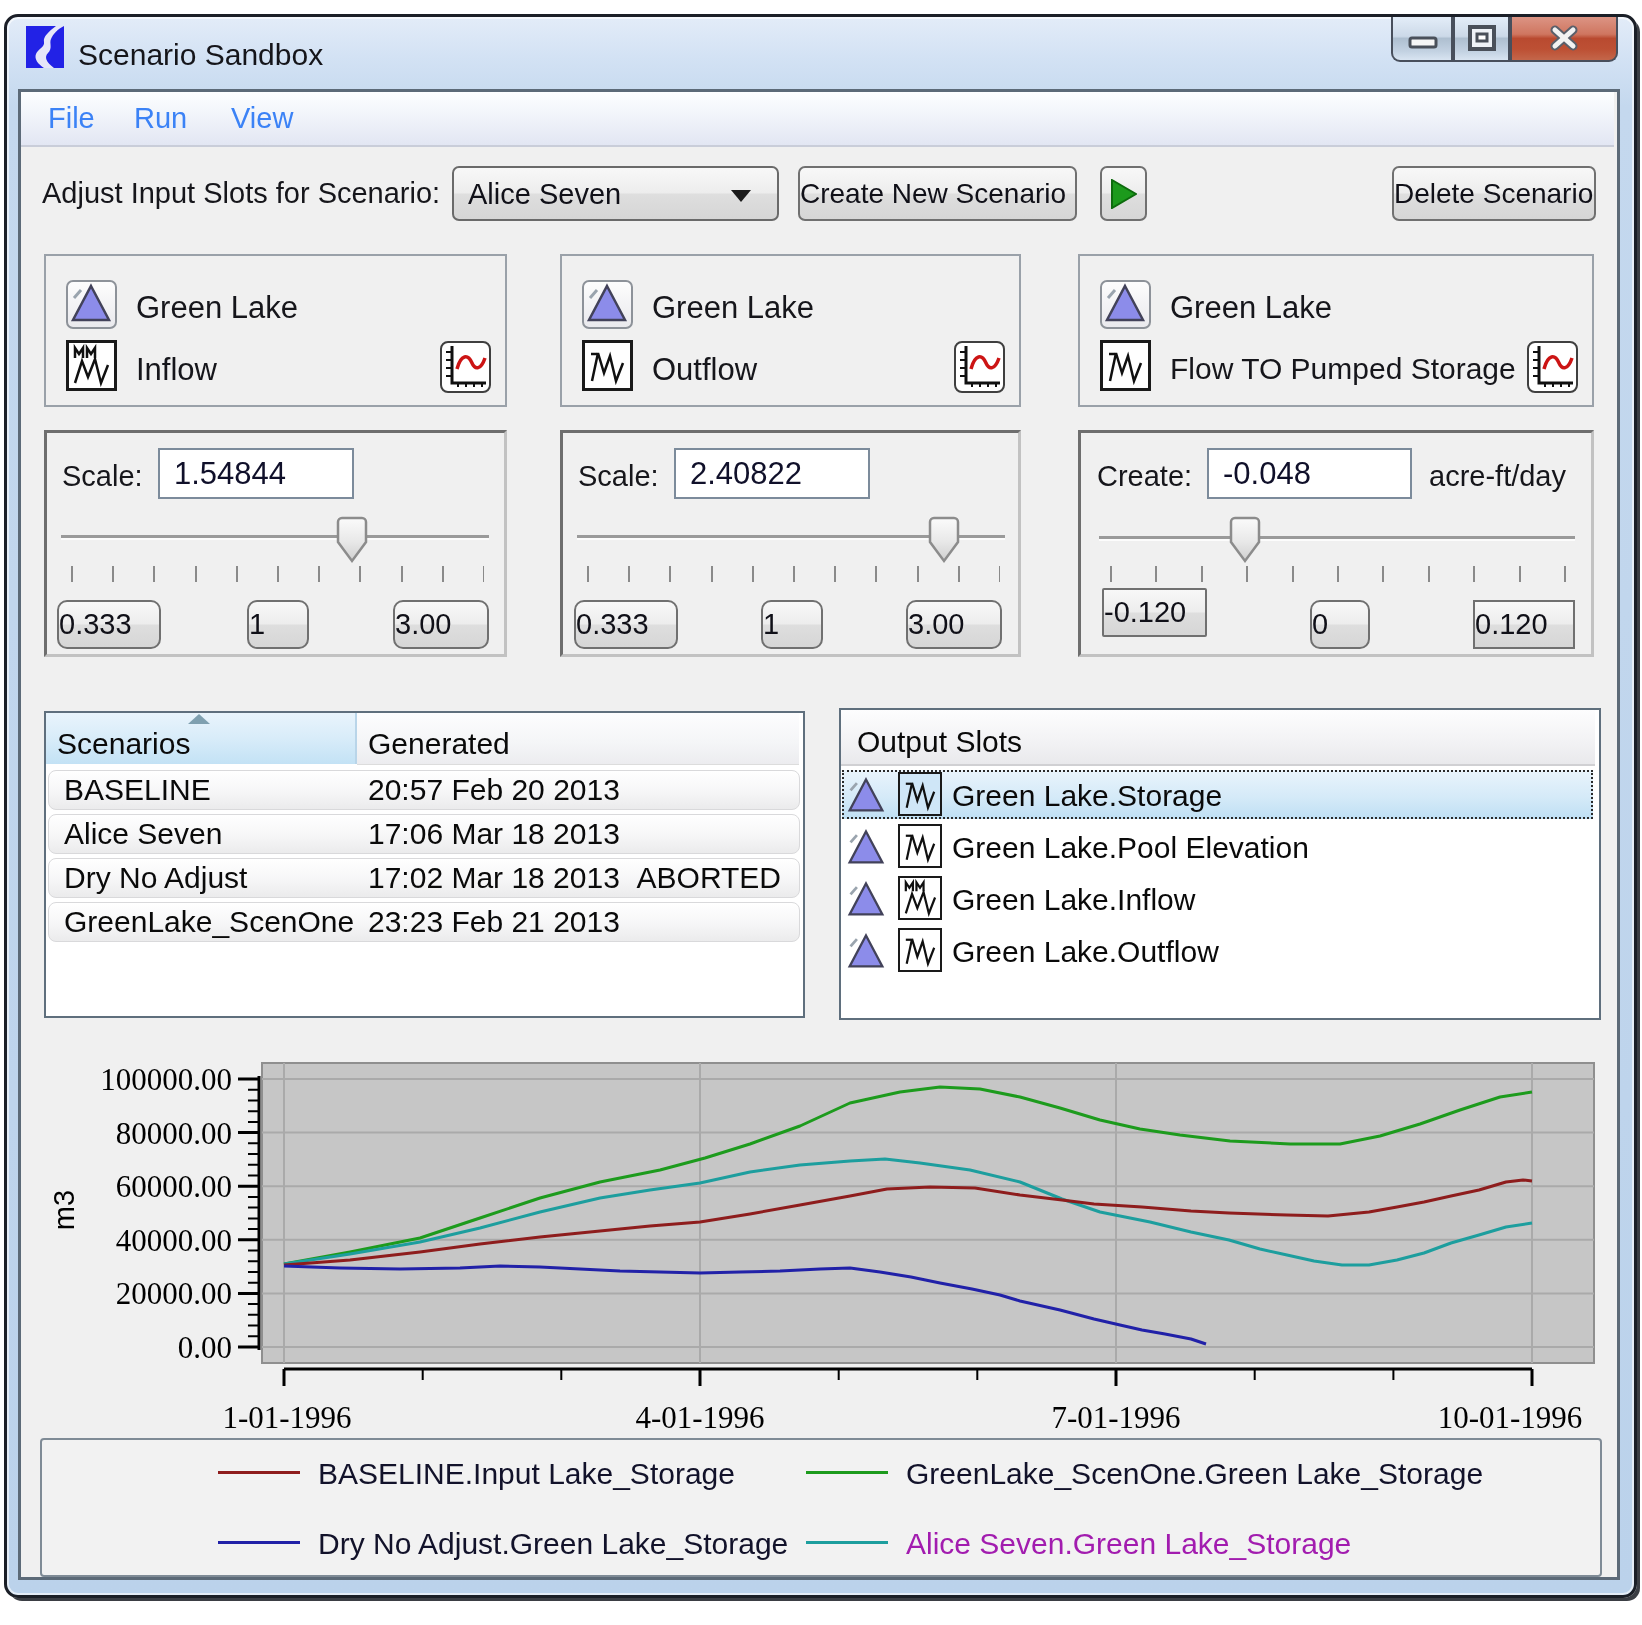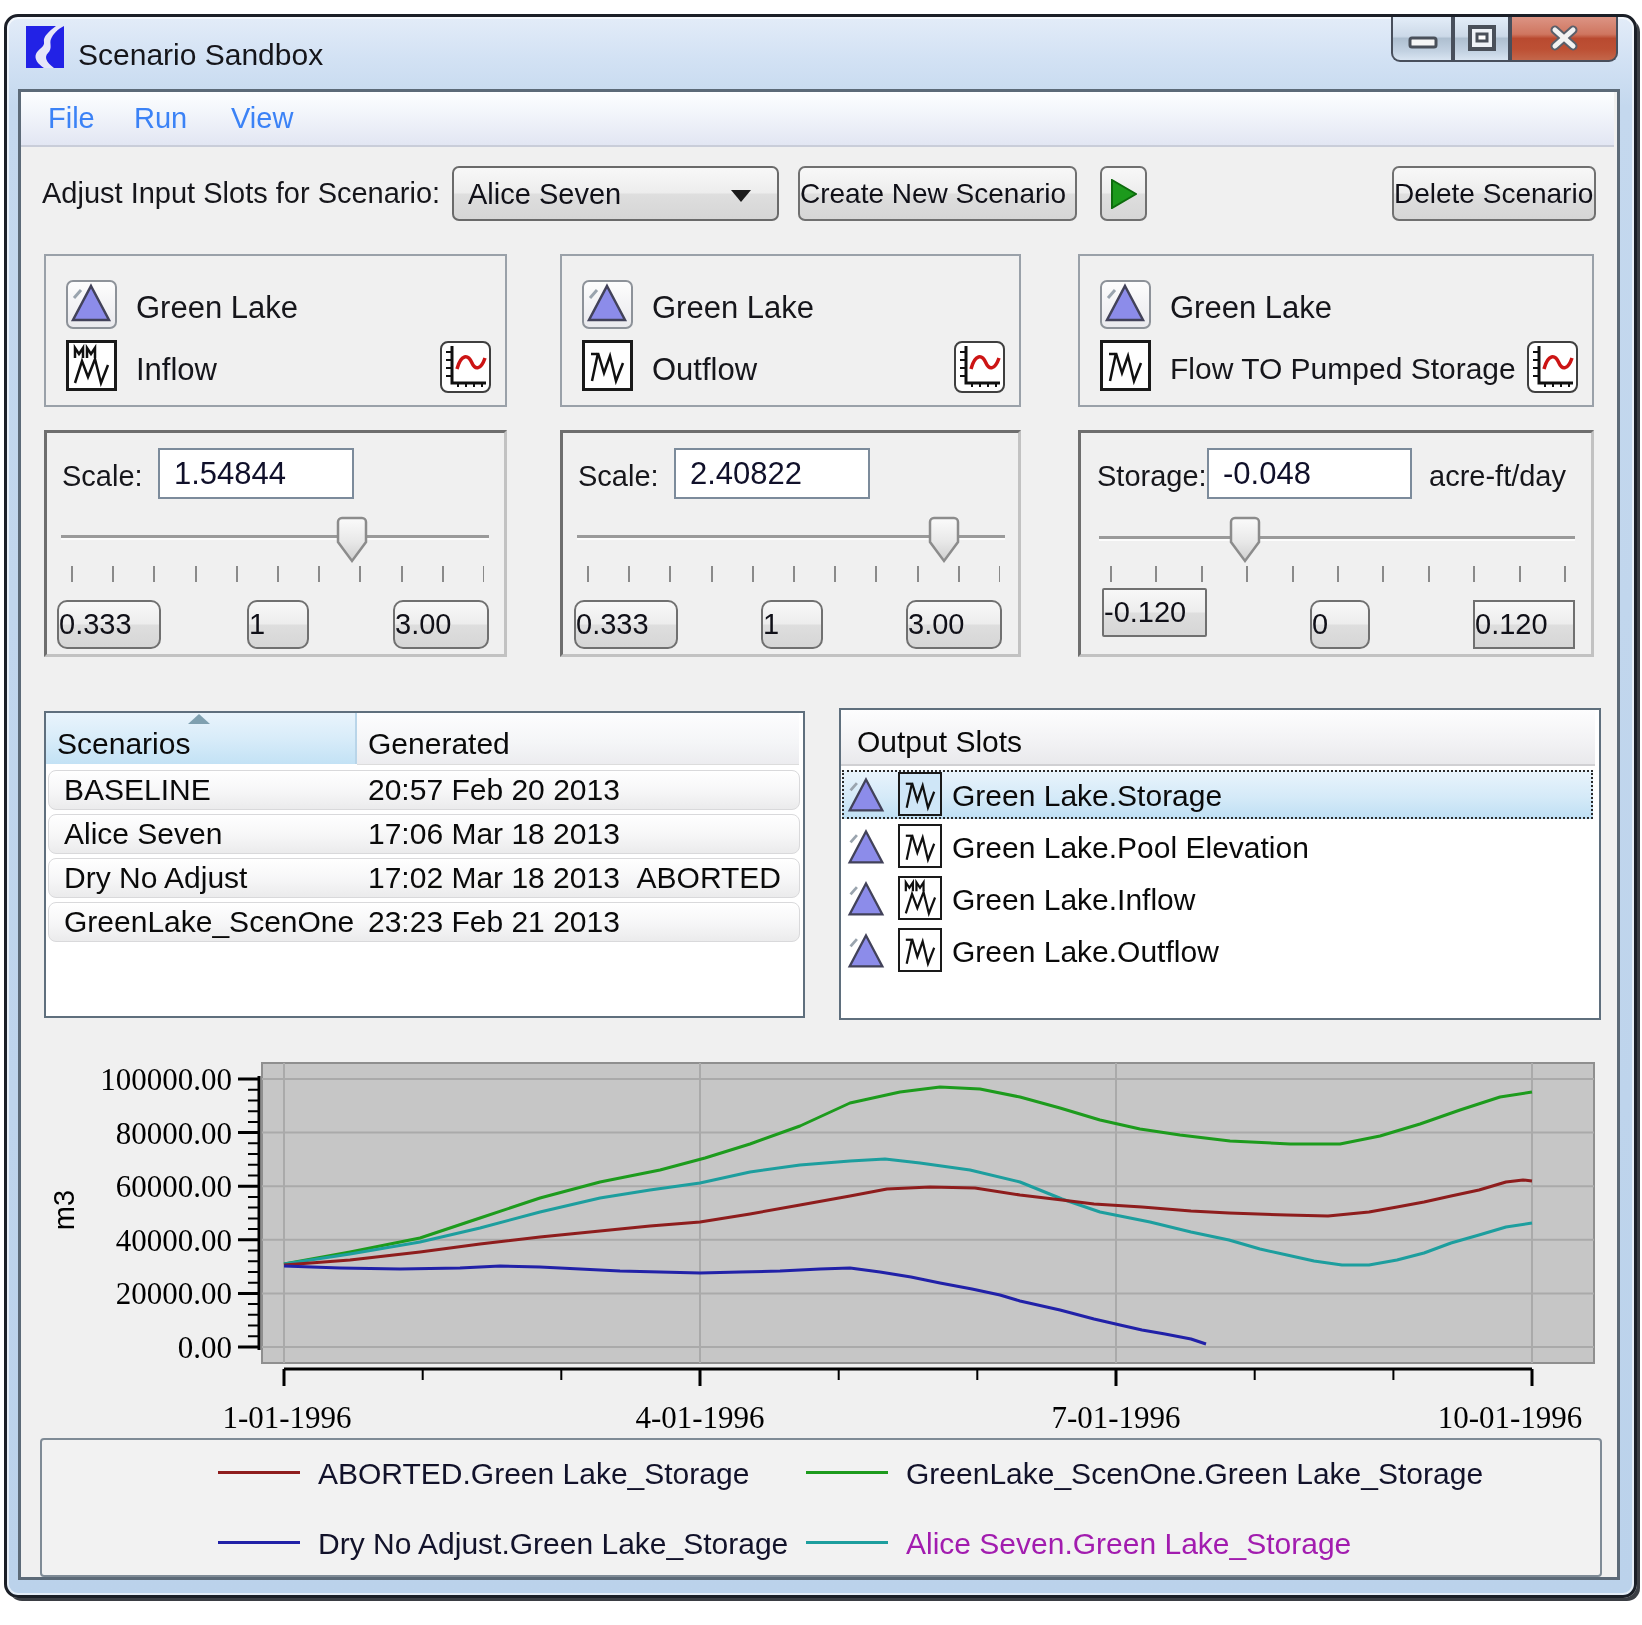--- a/index.html
+++ b/index.html
@@ -191,21 +191,21 @@
 <div class="input" style="left:674px;top:448px;width:192px;height:47px;line-height:47px"><span style="margin-left:14px">2.40822</span></div>
 <div class="abs" style="left:577px;top:535px;width:428px;height:3px;background:#9a9a9a;border-bottom:2px solid #fcfcfc"></div>
 <div class="abs" style="left:587px;top:566px;width:413px;height:16px;background:repeating-linear-gradient(90deg,#8a8a8a 0 2px,rgba(0,0,0,0) 2px 41.2px)"></div>
 <svg class="abs" style="left:928px;top:516px" width="32" height="48" viewBox="0 0 32 48">
   <path d="M6,2 h20 a4,4 0 0 1 4,4 v20 L16,45 L2,26 v-20 a4,4 0 0 1 4,-4 z" fill="url(#hg)" stroke="#8c8c8c" stroke-width="2.5"></path>
 </svg>
 <div class="btn" style="left:574px;top:600px;width:100px;height:45px;line-height:45px;border-radius:10px">0.333</div>
 <div class="btn" style="left:761px;top:600px;width:58px;height:45px;line-height:45px;border-radius:10px">1</div>
 <div class="btn" style="left:906px;top:600px;width:92px;height:45px;line-height:45px;border-radius:10px">3.00</div>
 
-<div class="abs lbl" style="left:1097px;top:460px">Storage:</div>
+<div class="abs lbl" style="left:1097px;top:460px">Create:</div>
 <div class="input" style="left:1207px;top:448px;width:201px;height:47px;line-height:47px"><span style="margin-left:14px">-0.048</span></div>
 <div class="abs lbl" style="left:1429px;top:460px">acre-ft/day</div>
 <div class="abs" style="left:1099px;top:536px;width:476px;height:3px;background:#9a9a9a;border-bottom:2px solid #fcfcfc"></div>
 <div class="abs" style="left:1110px;top:566px;width:458px;height:16px;background:repeating-linear-gradient(90deg,#8a8a8a 0 2px,rgba(0,0,0,0) 2px 45.4px)"></div>
 <svg class="abs" style="left:1229px;top:516px" width="32" height="48" viewBox="0 0 32 48">
   <path d="M6,2 h20 a4,4 0 0 1 4,4 v20 L16,45 L2,26 v-20 a4,4 0 0 1 4,-4 z" fill="url(#hg)" stroke="#8c8c8c" stroke-width="2.5"></path>
 </svg>
 <div class="btn" style="left:1102px;top:588px;width:101px;height:45px;line-height:45px;border-radius:2px">-0.120</div>
 <div class="btn" style="left:1310px;top:600px;width:56px;height:45px;line-height:45px;border-radius:10px">0</div>
 <div class="btn" style="left:1473px;top:600px;width:98px;height:45px;line-height:45px;border-radius:0">0.120</div>
@@ -300,19 +300,19 @@
   <g fill="none" stroke-width="3" stroke-linejoin="round">
     <polyline stroke="#1d9b1d" points="284,224 350,212 420,198 480,178 540,158 600,142 660,130 705,118 750,104 800,86 850,63 900,52 940,47 980,49 1020,57 1060,68 1100,80 1140,89 1180,95 1230,101 1290,104 1340,104 1380,96 1420,84 1460,70 1500,57 1532,52"></polyline>
     <polyline stroke="#1d9e9e" points="284,224 350,214 420,202 480,188 540,172 600,158 650,150 700,143 750,132 800,125 850,121 885,119 920,123 970,130 1020,142 1062,159 1100,172 1150,182 1191,192 1229,200 1260,209 1287,215 1314,221 1342,225 1369,225 1397,220 1424,213 1451,203 1479,195 1506,187 1532,183"></polyline>
     <polyline stroke="#8e1d1d" points="284,225 350,220 420,212 480,204 540,197 600,191 650,186 700,182 750,174 800,165 850,156 887,149 930,147 975,148 1020,155 1062,160 1094,164 1142,167 1191,171 1229,173 1287,175 1328,176 1369,172 1397,167 1424,162 1451,156 1479,150 1506,142 1523,140 1532,141"></polyline>
     <polyline stroke="#2121a8" points="284,226 340,228 400,229 460,228 500,226 540,227 580,229 620,231 660,232 700,233 740,232 780,231 820,229 850,228 880,232 911,237 940,243 972,249 1000,255 1020,261 1060,270 1094,279 1120,285 1142,290 1165,294 1191,299 1206,304"></polyline>
   </g>
 </svg>
 
 <div class="abs" style="left:40px;top:1438px;width:1558px;height:135px;background:#f2f2f2;border:2px solid #7f8b96;border-radius:4px"></div>
 <div class="abs" style="left:218px;top:1471px;width:82px;height:3px;background:#8e1d1d"></div>
-<div class="celltext" style="left:318px;top:1454px;font-size:30px;color:#12122a">ABORTED.Green Lake_Storage</div>
+<div class="celltext" style="left:318px;top:1454px;font-size:30px;color:#12122a">BASELINE.Input Lake_Storage</div>
 <div class="abs" style="left:806px;top:1471px;width:82px;height:3px;background:#1d9b1d"></div>
 <div class="celltext" style="left:906px;top:1454px;font-size:30px;color:#12122a">GreenLake_ScenOne.Green Lake_Storage</div>
 <div class="abs" style="left:218px;top:1541px;width:82px;height:3px;background:#2121a8"></div>
 <div class="celltext" style="left:318px;top:1524px;font-size:30px;color:#12122a">Dry No Adjust.Green Lake_Storage</div>
 <div class="abs" style="left:806px;top:1541px;width:82px;height:3px;background:#1d9e9e"></div>
 <div class="celltext" style="left:906px;top:1524px;font-size:30px;color:#a21caf">Alice Seven.Green Lake_Storage</div>
 
 </body></html>

